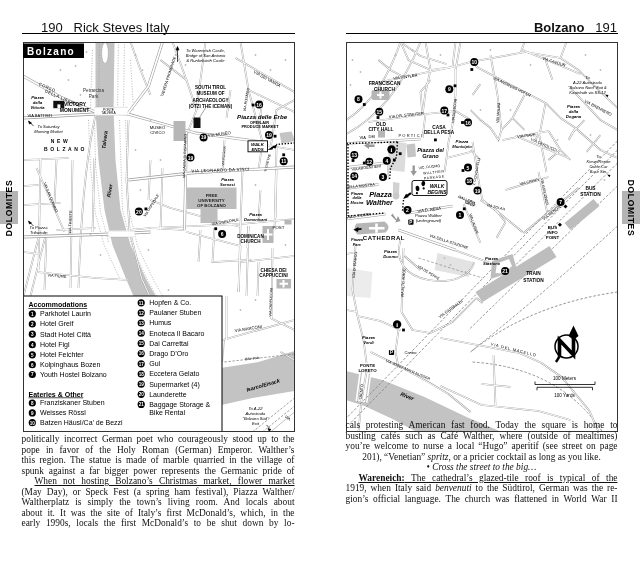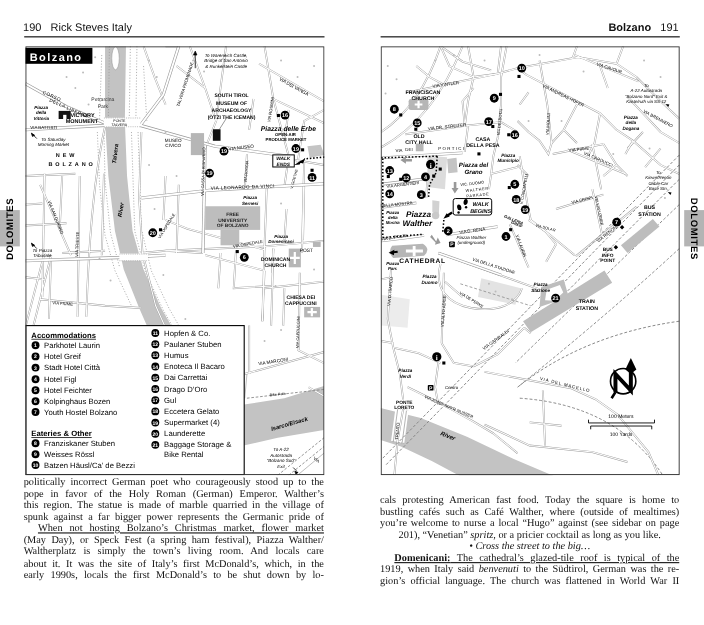--- a/index.html
+++ b/index.html
@@ -1,19 +1,19 @@
 <!DOCTYPE html>
 <html><head>
 <meta charset="utf-8">
 <style>
   html,body{margin:0;padding:0;}
   body{width:640px;height:568px;position:relative;background:#fff;overflow:hidden;
        font-family:"Liberation Sans",sans-serif;}
   .abs{position:absolute;}
-  .hdr{font-size:10px;color:#111;letter-spacing:0;}
+  .hdr{font-size:13px;color:#111;letter-spacing:0;margin-left:20px;}
   .rule{position:absolute;height:1.2px;background:#000;}
   .tab{position:absolute;width:18px;height:33px;background:#b4b4b4;}
   .tabtxt{position:absolute;font-weight:bold;font-size:8.6px;letter-spacing:0.6px;color:#000;white-space:nowrap;}
   .mapbox{position:absolute;top:42px;width:272px;height:390px;}
   .txt{position:absolute;width:273px;font-family:"Liberation Serif",serif;
        font-size:9.4px;line-height:10.55px;color:#111;}
   .txt .j{text-align:justify;text-align-last:justify;white-space:normal;}
   .txt .l{text-align:center;}
   .ind{padding-left:13px;text-decoration:underline;}
 </style>
@@ -762,27 +762,27 @@
   </svg>
   </div>
 
   <div class="txt" style="left:21.5px;top:434px;">
     <div class="j">politically incorrect German poet who courageously stood up to the</div>
     <div class="j">pope in favor of the Holy Roman (German) Emperor. Walther’s</div>
     <div class="j">this region. The statue is made of marble quarried in the village of</div>
     <div class="j">spunk against a far bigger power represents the Germanic pride of</div>
     <div class="j ind">When not hosting Bolzano’s Christmas market, flower market</div>
     <div class="j">(May Day), or Speck Fest (a spring ham festival), Piazza Walther/</div>
-    <div class="j">Waltherplatz is simply the town’s living room. And locals care</div>
+    <div class="j">Waltherplatz is simply the town’s living room. And locals about</div>
     <div class="j">about it. It was the site of Italy’s first McDonald’s, which, in the</div>
     <div class="j">early 1990s, locals the first McDonald’s to be shut down by lo-</div>
   </div>
 
-  <div class="txt" style="left:345.5px;top:450px;width:272px;">
+  <div class="txt" style="left:345.5px;top:420px;width:272px;">
     <div class="j">cals protesting American fast food. Today the square is home to</div>
     <div class="j">bustling cafés such as Café Walther, where (outside of mealtimes)</div>
-    <div class="j">you’re welcome to nurse a local “Hugo” against (see sidebar on page</div>
+    <div class="j">you’re welcome to nurse a local “Hugo” aperitif (see street on page</div>
     <div class="l">201), “Venetian” <i>spritz,</i> or a pricier cocktail as long as you like.</div>
     <div class="l"><i>• Cross the street to the big…</i></div>
-    <div class="j ind"><b>Domenicani:</b> The cathedral’s glazed-tile roof is typical of the</div>
+    <div class="j ind"><b>Wareneich:</b> The cathedral’s glazed-tile roof is typical of the</div>
     <div class="j">1919, when Italy said <i>benvenuti</i> to the Südtirol, German was the re-</div>
     <div class="j">gion’s official language. The church was flattened in World War II</div>
   </div>
 
 </body></html>

